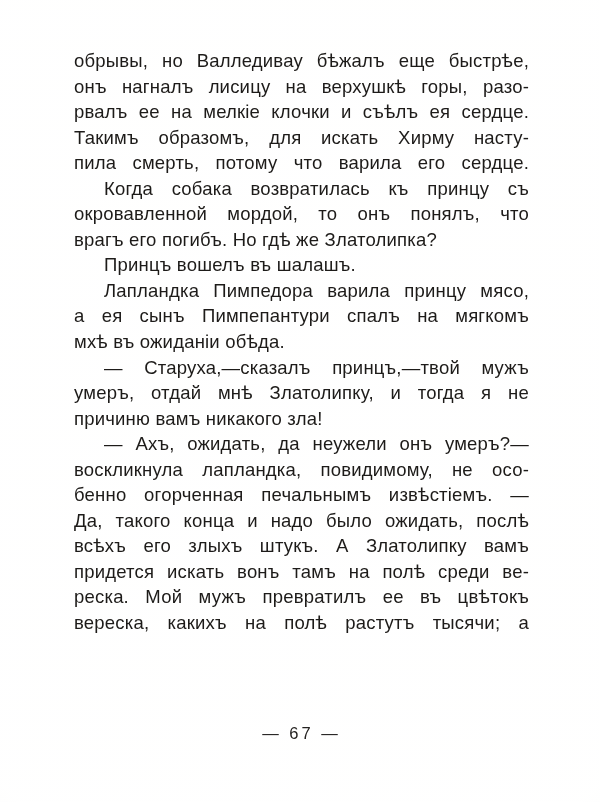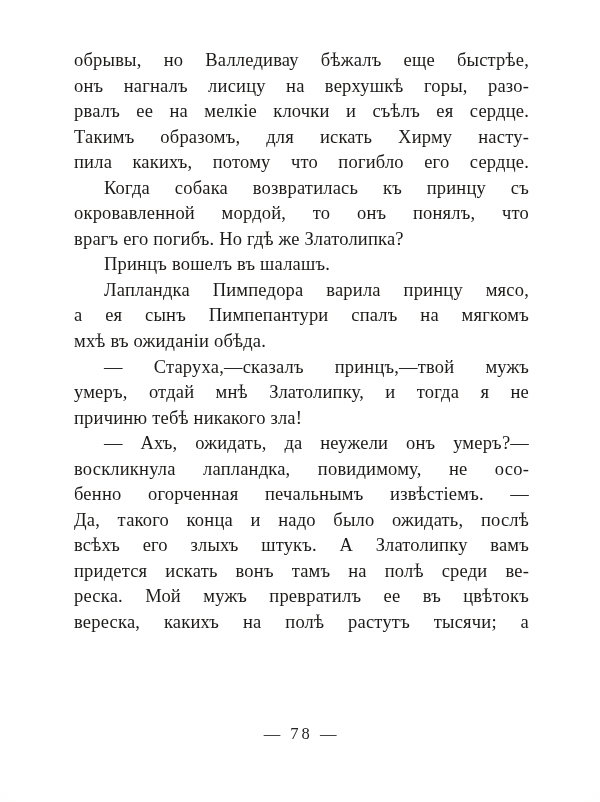--- a/index.html
+++ b/index.html
@@ -7,21 +7,21 @@
     padding: 0;
     background: #e8e8e6;
   }
   .scan-page {
     position: relative;
     width: 600px;
     height: 802px;
     background:
       radial-gradient(ellipse 140% 120% at 50% 40%, rgba(255,255,255,0.9) 60%, rgba(240,239,235,0.9) 100%),
       #fcfcfa;
-    font-family: Liberation Serif, serif;
+    font-family: Liberation Sans, sans-serif;
     color: #1d1b19;
     overflow: hidden;
     box-sizing: border-box;
   }
   .text-block {
     position: absolute;
     left: 74px;
     top: 48px;
     width: 455px;
     font-size: 18.5px;
@@ -54,34 +54,34 @@
 </style>
 </head>
 <body>
 
 <div class="scan-page">
   <main class="text-block">
       <div class="line">обрывы, но Валледивау бѣжалъ еще быстрѣе,</div>
       <div class="line">онъ нагналъ лисицу на верхушкѣ горы, разо-</div>
       <div class="line">рвалъ ее на мелкіе клочки и съѣлъ ея сердце.</div>
       <div class="line">Такимъ образомъ, для искать Хирму насту-</div>
-      <div class="line">пила какихъ, потому что погибло его сердце.</div>
+      <div class="line">пила смерть, потому что варила его сердце.</div>
       <div class="line indent">Когда собака возвратилась къ принцу съ</div>
       <div class="line">окровавленной мордой, то онъ понялъ, что</div>
       <div class="line last">врагъ его погибъ. Но гдѣ же Златолипка?</div>
       <div class="line indent last">Принцъ вошелъ въ шалашъ.</div>
       <div class="line indent">Лапландка Пимпедора варила принцу мясо,</div>
       <div class="line">а ея сынъ Пимпепантури спалъ на мягкомъ</div>
       <div class="line last">мхѣ въ ожиданіи обѣда.</div>
       <div class="line indent">— Старуха,—сказалъ принцъ,—твой мужъ</div>
       <div class="line">умеръ, отдай мнѣ Златолипку, и тогда я не</div>
-      <div class="line last">причиню тебѣ никакого зла!</div>
+      <div class="line last">причиню вамъ никакого зла!</div>
       <div class="line indent">— Ахъ, ожидать, да неужели онъ умеръ?—</div>
       <div class="line">воскликнула лапландка, повидимому, не осо-</div>
       <div class="line">бенно огорченная печальнымъ извѣстіемъ. —</div>
       <div class="line">Да, такого конца и надо было ожидать, послѣ</div>
       <div class="line">всѣхъ его злыхъ штукъ. А Златолипку вамъ</div>
       <div class="line">придется искать вонъ тамъ на полѣ среди ве-</div>
       <div class="line">реска. Мой мужъ превратилъ ее въ цвѣтокъ</div>
       <div class="line">вереска, какихъ на полѣ растутъ тысячи; а</div>
     </main>
-  <footer class="page-number">— 78 —</footer>
+  <footer class="page-number">— 67 —</footer>
 </div>
 
 </body></html>

